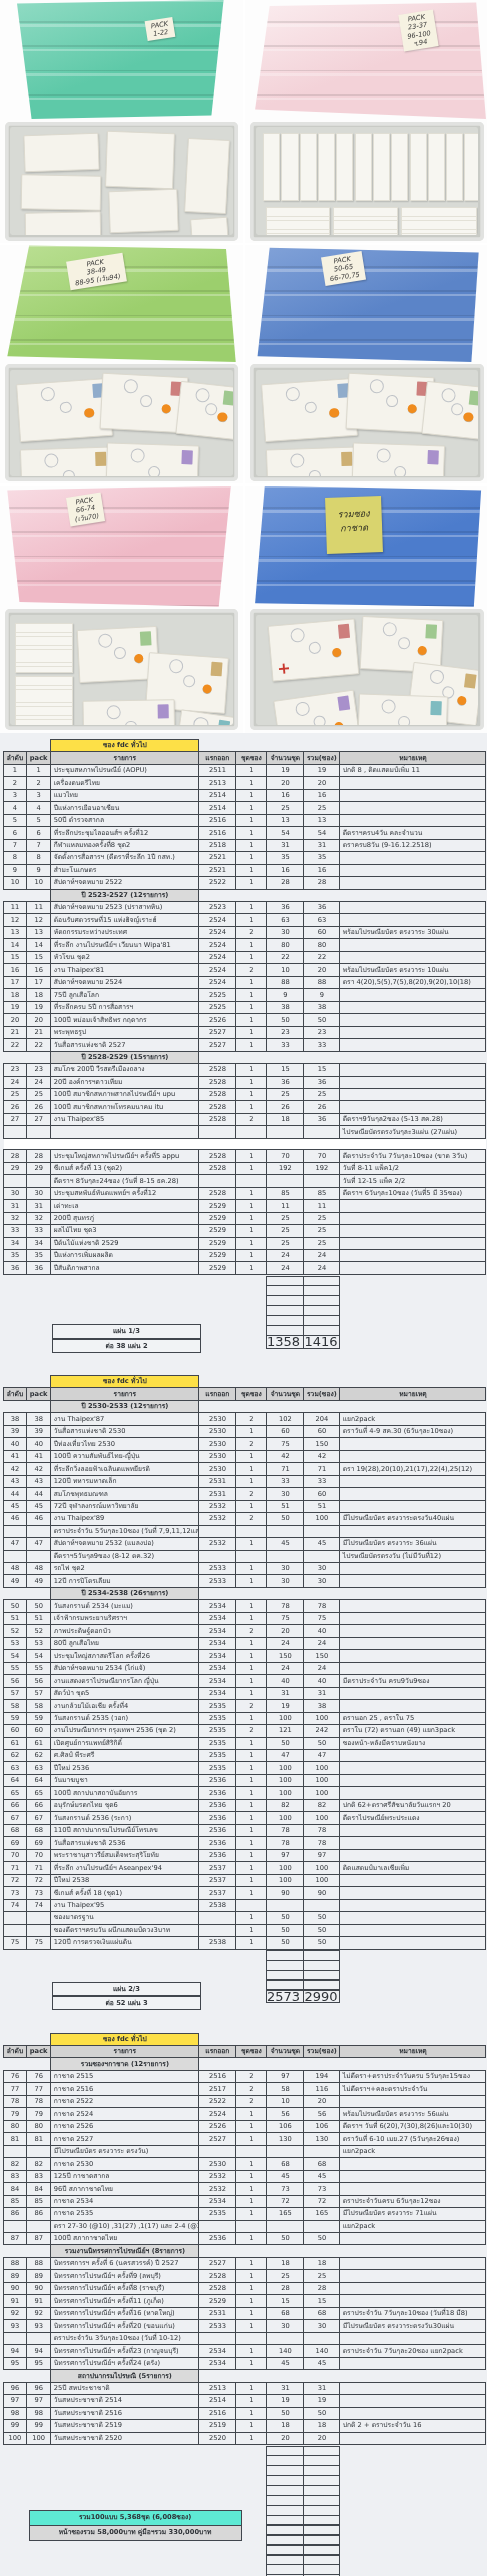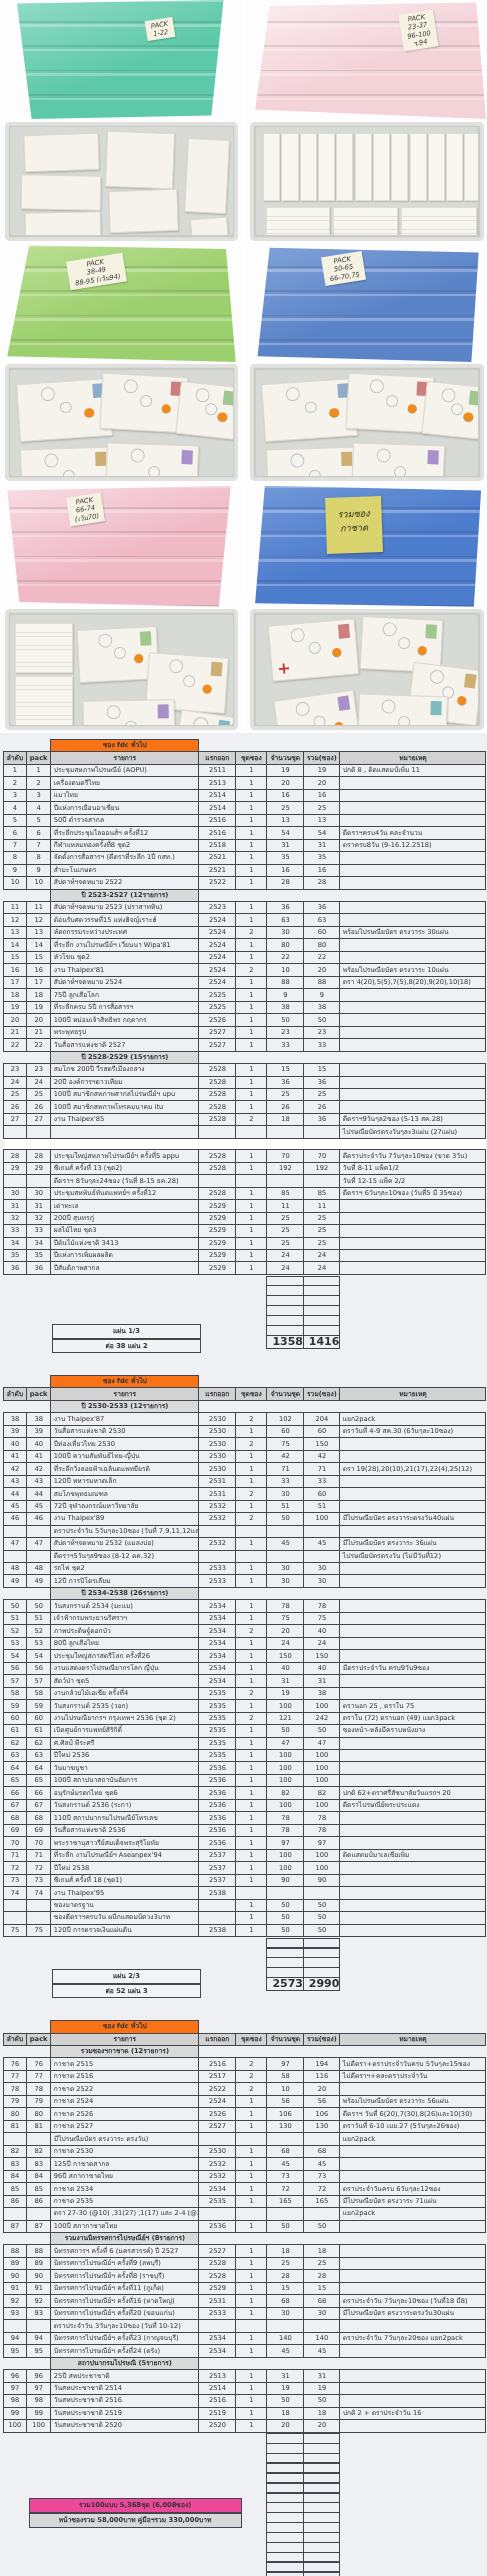--- a/index.html
+++ b/index.html
@@ -35,38 +35,38 @@
   
   .scan{background:#eef0f3;padding:6.1px 3px 12.2px 3px;}
   .sheet{margin-bottom:21px;}
   table.ftbl{border-collapse:collapse;table-layout:fixed;width:482px;margin:0 auto;
     font-size:6.7px;line-height:1.3;}
   table.ftbl td{padding:1.2px 2.4px;height:9.1px;overflow:hidden;white-space:nowrap;}
   td.b{border:0.6px solid #41464d;}
   td.nb{border:none;}
   td.hb{border:0.6px solid #41464d;background:#d2d2d2;text-align:center;font-weight:bold;}
   td.secb{border:0.6px solid #41464d;background:#dadada;text-align:center;font-weight:bold;}
-  td.ttl{border:0.6px solid #41464d;background:#f97316;text-align:center;font-weight:bold;}
+  td.ttl{border:0.6px solid #41464d;background:#fde047;text-align:center;font-weight:bold;}
   td.ctr{text-align:center;}
   td.lft{text-align:left;}
   tr.gap td{border:none;height:8px;background:#fff;}
   .sfoot{position:relative;width:482px;margin:0 auto;}
   .flbox{position:absolute;left:49px;bottom:1.2px;width:149px;}
   .flbox .fl{border:0.6px solid #41464d;height:12.2px;line-height:12.2px;text-align:center;
     font-size:6.7px;font-weight:bold;background:#f1f3f5;}
   .frstack{position:absolute;left:263px;top:1.2px;}
   .frrow{display:flex;}
   .frrow div{border:0.6px solid #41464d;margin-top:-0.6px;height:8.5px;}
   .frrow .c1{width:36px;}
   .frrow .c2{width:35px;margin-left:-0.6px;}
-  .frtot div{height:11.6px;line-height:11.6px;font-weight:bold;text-align:right;font-size:11px;}
+  .frtot div{height:11.6px;line-height:11.6px;font-weight:normal;text-align:left;font-size:13px;}
   .fsummary{position:absolute;left:25.6px;top:66px;width:213px;}
   .fsummary div{border:0.6px solid #41464d;height:13.4px;line-height:13.4px;text-align:center;
     font-size:6.7px;font-weight:bold;margin-top:-0.6px;}
-  .fs1{background:#ec4899;}
+  .fs1{background:#5eead4;}
   .fs2{background:#d8d8d8;}
 </style>
 </head>
 <body>
 
 <div class="page">
   <div class="photogrid" id="photogrid">
       <div class="photo" style="height: 243px;">
         <div class="lid" style="background: linear-gradient(160deg, rgb(147, 220, 197) 0%, rgb(94, 201, 168) 55%, rgb(94, 201, 168) 100%); clip-path: polygon(7% 3%, 92% 0%, 87% 97%, 13% 100%);">
           <div class="ribs"></div>
@@ -671,21 +671,21 @@
               <td class="b lft">ผลไม้ไทย ชุด3</td>
               <td class="b ctr">2529</td>
               <td class="b ctr">1</td>
               <td class="b ctr">25</td>
               <td class="b ctr">25</td>
               <td class="b lft"></td>
             </tr>
             <tr>
               <td class="b ctr">34</td>
               <td class="b ctr">34</td>
-              <td class="b lft">ปีต้นไม้แห่งชาติ 3413</td>
+              <td class="b lft">ปีต้นไม้แห่งชาติ 2529</td>
               <td class="b ctr">2529</td>
               <td class="b ctr">1</td>
               <td class="b ctr">25</td>
               <td class="b ctr">25</td>
               <td class="b lft"></td>
             </tr>
             <tr>
               <td class="b ctr">35</td>
               <td class="b ctr">35</td>
               <td class="b lft">ปีแห่งการเพิ่มผลผลิต</td>
@@ -966,20 +966,30 @@
               <td class="b ctr">54</td>
               <td class="b ctr">54</td>
               <td class="b lft">ประชุมใหญ่สภาสตรีโลก ครั้งที่26</td>
               <td class="b ctr">2534</td>
               <td class="b ctr">1</td>
               <td class="b ctr">150</td>
               <td class="b ctr">150</td>
               <td class="b lft"></td>
             </tr>
             <tr>
+              <td class="b ctr">55</td>
+              <td class="b ctr">55</td>
+              <td class="b lft">สัปดาห์ฯจดหมาย 2534 (ไก่แจ้)</td>
+              <td class="b ctr">2534</td>
+              <td class="b ctr">1</td>
+              <td class="b ctr">24</td>
+              <td class="b ctr">24</td>
+              <td class="b lft"></td>
+            </tr>
+            <tr>
               <td class="b ctr">56</td>
               <td class="b ctr">56</td>
               <td class="b lft">งานแสดงตราไปรษณียากรโลก ญี่ปุ่น</td>
               <td class="b ctr">2534</td>
               <td class="b ctr">1</td>
               <td class="b ctr">40</td>
               <td class="b ctr">40</td>
               <td class="b lft">มีตราประจำวัน ครบ9วัน9ซอง</td>
             </tr>
             <tr>

